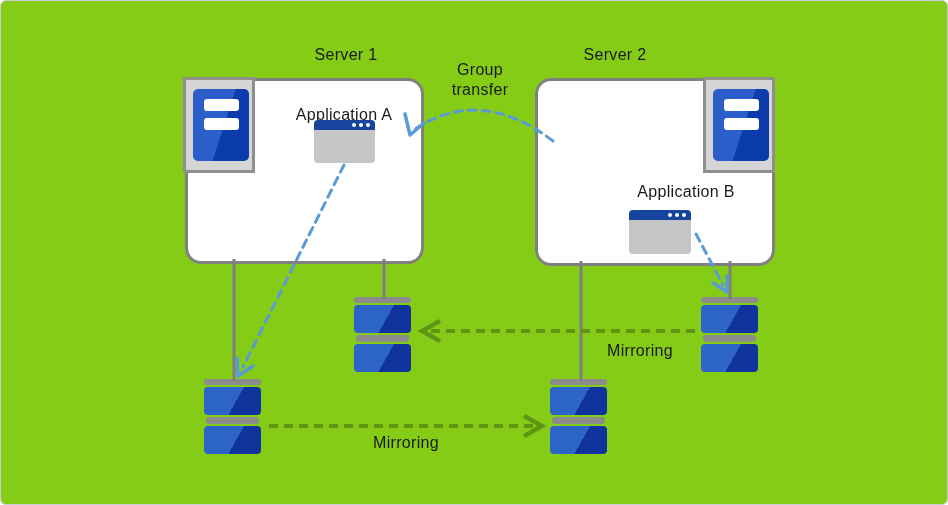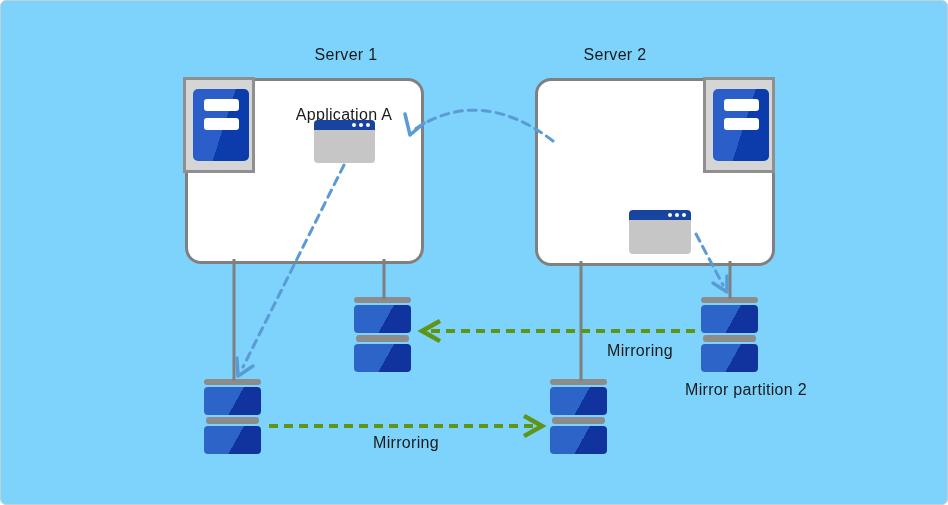--- a/index.html
+++ b/index.html
@@ -1,18 +1,18 @@
 <!DOCTYPE html>
 <html><head>
 <meta charset="utf-8">
 <style>
   html,body{margin:0;padding:0;background:#fff;}
   body{font-family:"Liberation Sans","DejaVu Sans",sans-serif;color:#1a1a1a;}
   #canvas{
-    position:relative;width:946px;height:503px;background:#7dd3fc;
+    position:relative;width:946px;height:503px;background:#84cc16;
     border:1px solid #c9ced3;border-radius:6px;overflow:hidden;
   }
   .lbl{position:absolute;font-size:16px;letter-spacing:.3px;white-space:nowrap;
        transform:translateX(-50%);line-height:20px;}
   .lbl.wrap{white-space:normal;text-align:center;width:84px;}
 
   
   .server-box{position:absolute;border:3px solid #808080;border-radius:16px;background:#ffffff;}
 
   
@@ -66,29 +66,31 @@
   </div>
 
   <div class="lbl" style="left:614px;top:44px;">Server 2</div>
   <div class="server-box" style="left:534px;top:77px;width:234px;height:182px;"></div>
   <div class="srv-icon" style="left:702px;top:76px;">
     <div class="srv-blue">
       <div class="srv-bar" style="top:10px;"></div>
       <div class="srv-bar" style="top:29px;"></div>
     </div>
   </div>
+  <div class="lbl" style="left:685px;top:181px;">Application B</div>
   <div class="app-icon" style="left:628px;top:209px;width:62px;height:44px;">
     <div class="app-title">
       <span class="app-dot"></span>
       <span class="app-dot"></span>
       <span class="app-dot"></span>
     </div>
     <div class="app-body"></div>
   </div>
 
+  <div class="lbl wrap" style="left:479px;top:59px;">Group transfer</div>
 
   <div class="disk" style="left:353px;top:296px;">
     <div class="disk-cap"></div>
     <div class="disk-platter"></div>
     <div class="disk-cap mid"></div>
     <div class="disk-platter"></div>
   </div>
   <div class="disk" style="left:203px;top:378px;">
     <div class="disk-cap"></div>
     <div class="disk-platter"></div>
@@ -103,21 +105,20 @@
   </div>
   <div class="disk" style="left:700px;top:296px;">
     <div class="disk-cap"></div>
     <div class="disk-platter"></div>
     <div class="disk-cap mid"></div>
     <div class="disk-platter"></div>
   </div>
 
   <div class="lbl" style="left:639px;top:340px;">Mirroring</div>
   <div class="lbl" style="left:405px;top:432px;">Mirroring</div>
-  <div class="lbl" style="left:745px;top:379px;">Mirror partition 2</div>
 
   <svg class="overlay" width="946" height="503" viewBox="0 0 946 503">
     <line class="conn" x1="233" y1="258" x2="233" y2="380"></line>
     <line class="conn" x1="383" y1="258" x2="383" y2="298"></line>
     <line class="conn" x1="580" y1="260" x2="580" y2="380"></line>
     <line class="conn" x1="729" y1="260" x2="729" y2="298"></line>
 
     <path class="bdash" d="M552 140 Q480 85 414 128"></path>
     <polyline class="bhead" points="404,113 409,134 423,122"></polyline>
 

